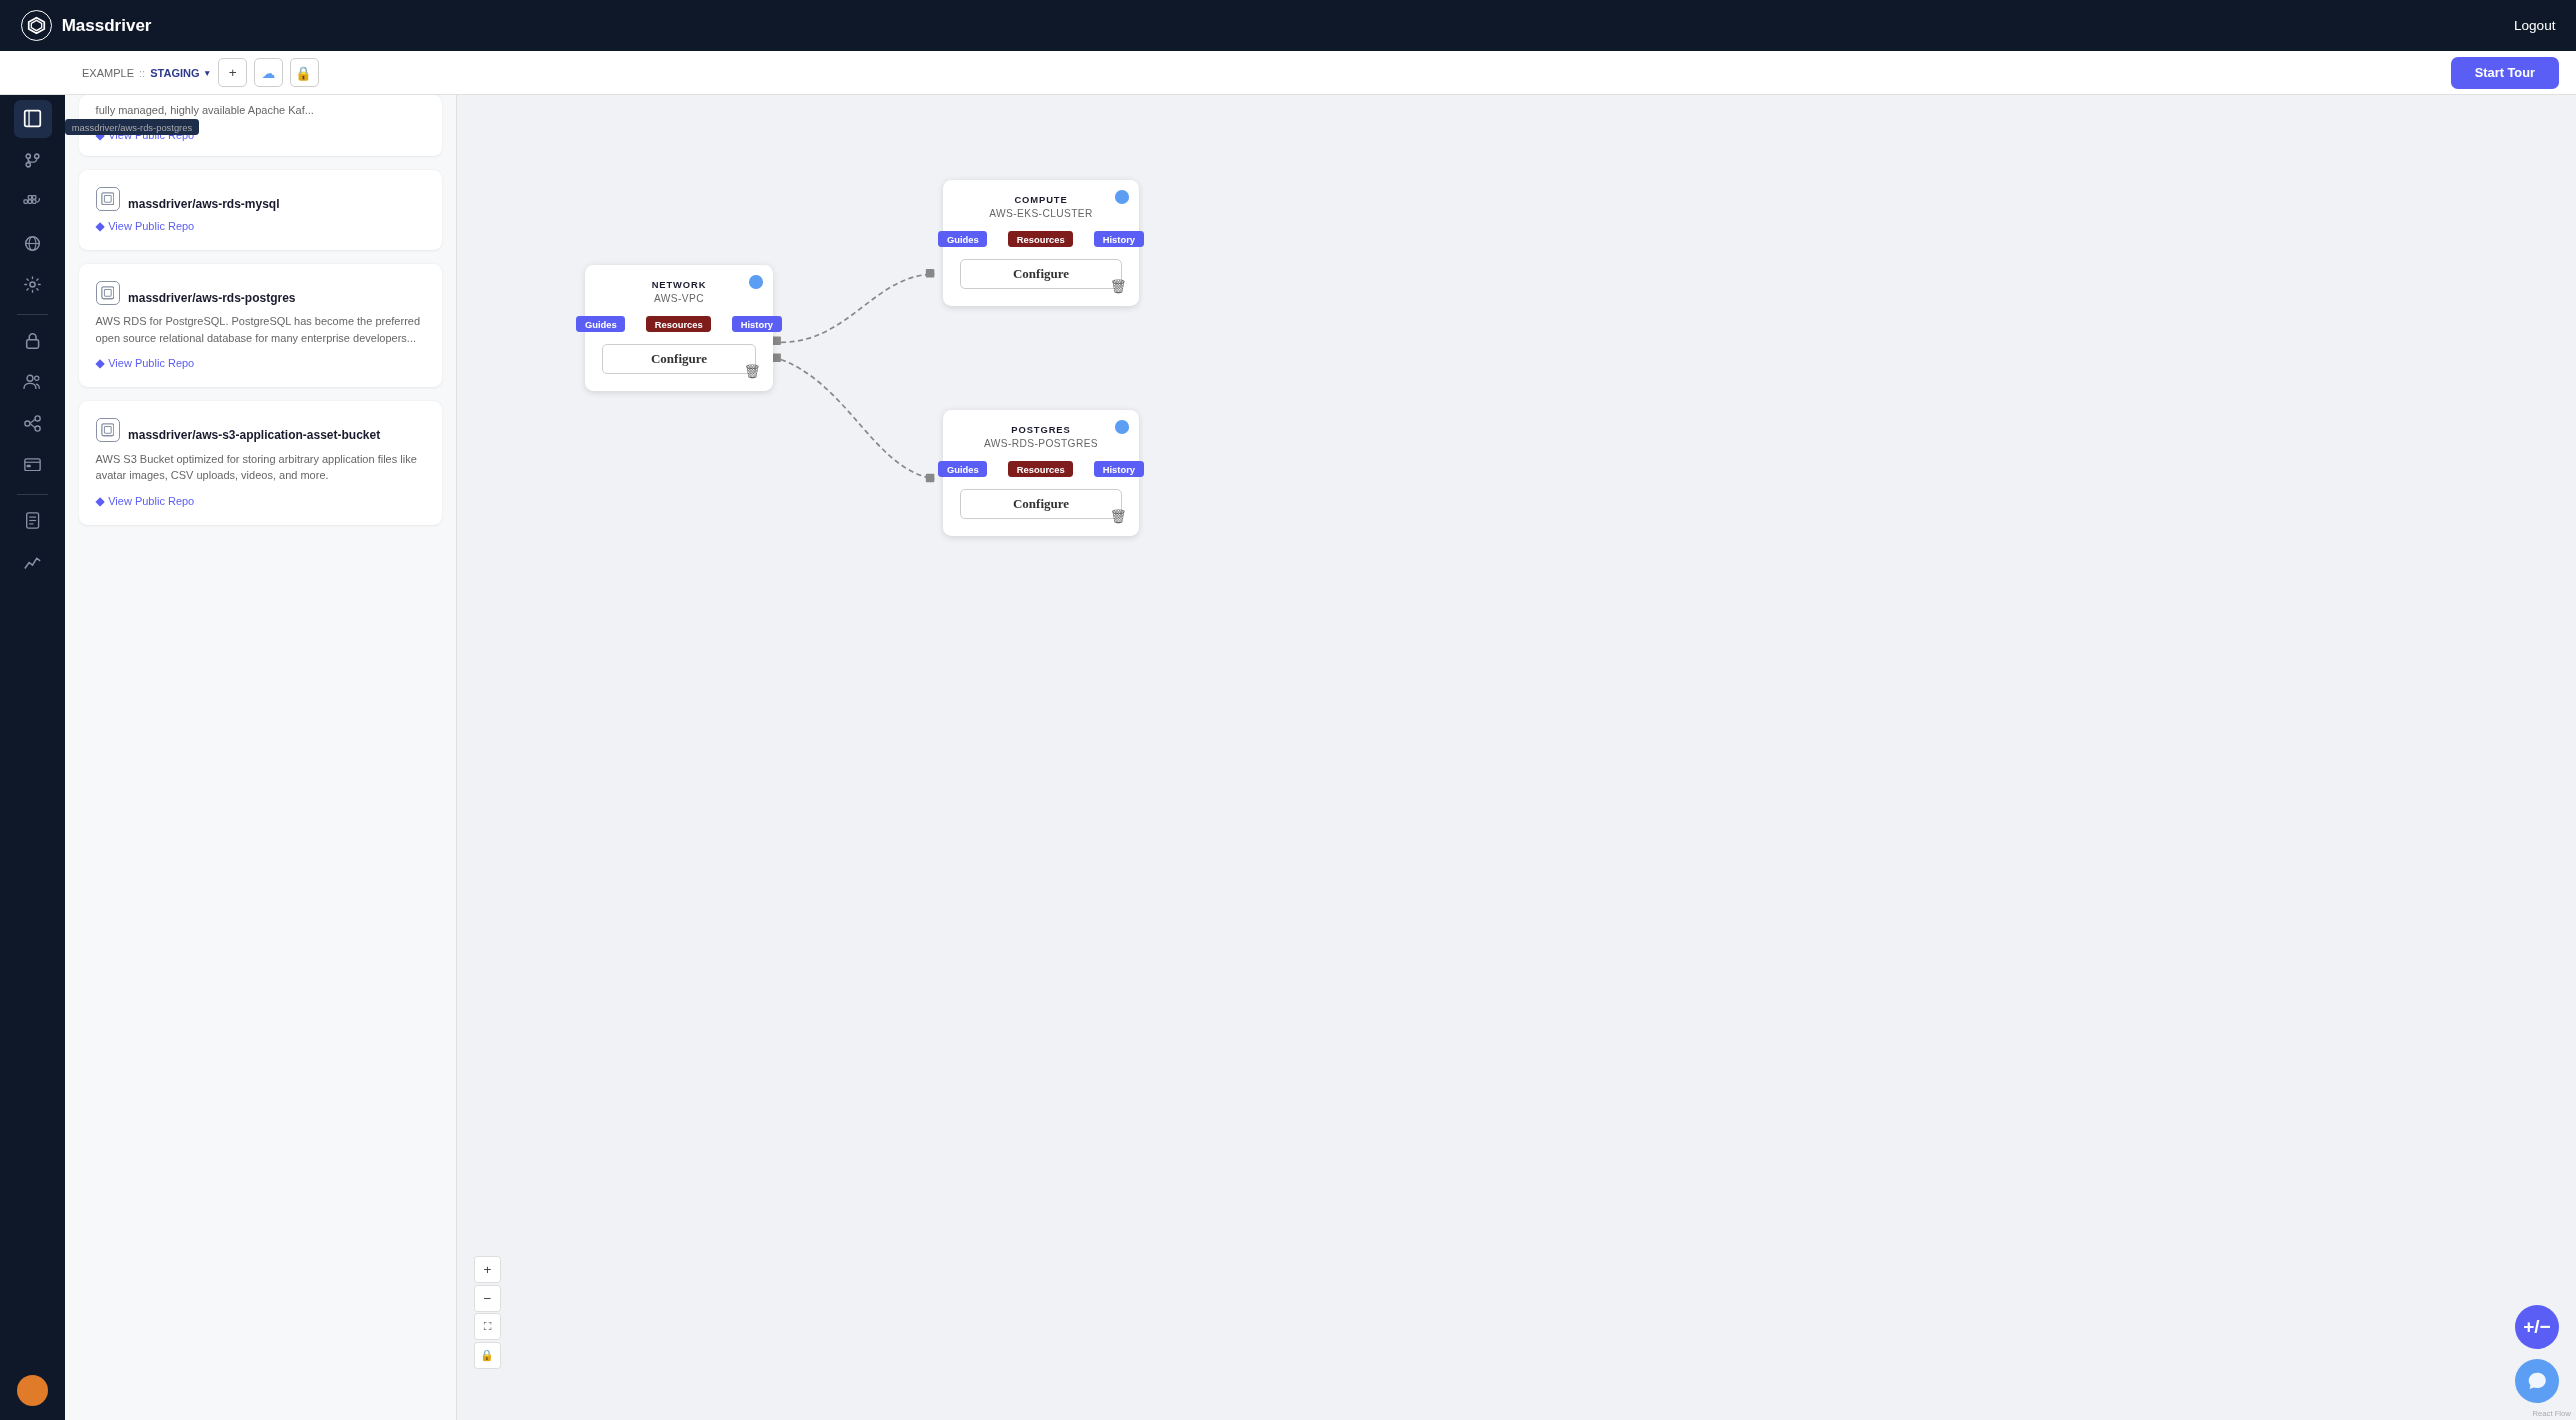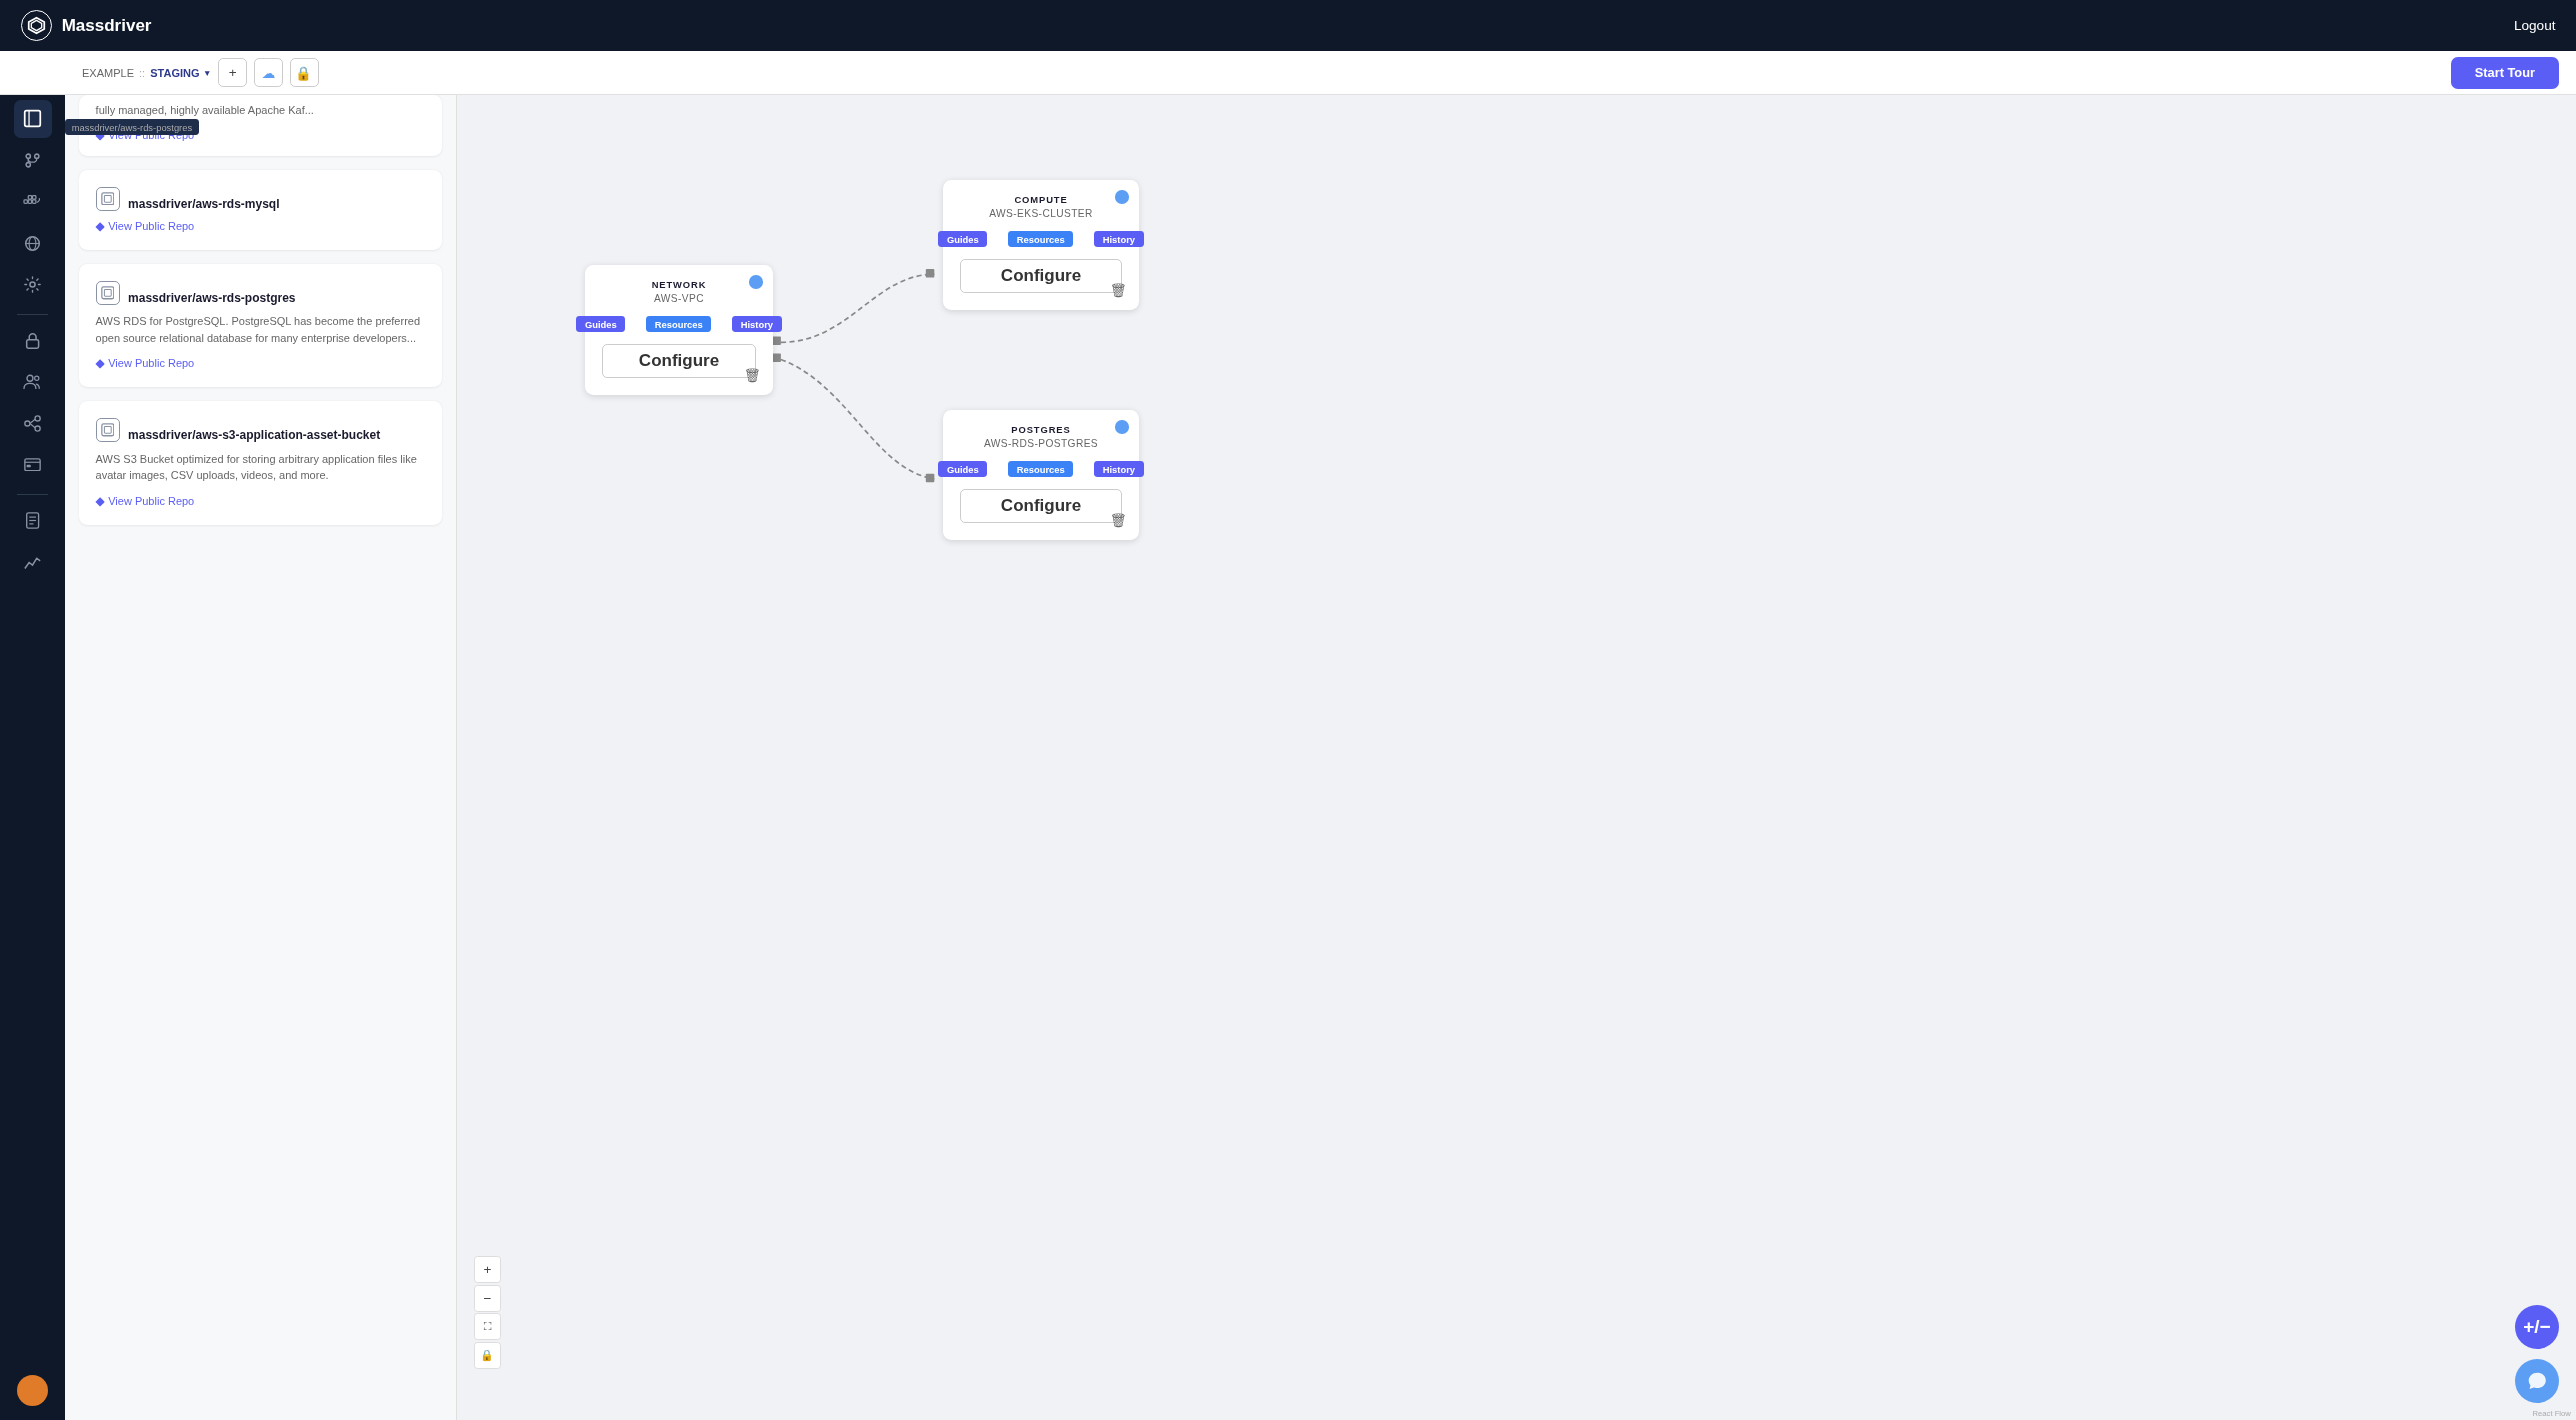--- a/index.html
+++ b/index.html
@@ -189,28 +189,28 @@
       margin-bottom: 12px; text-transform: uppercase; letter-spacing: 0.4px;
     }
     .node-tabs {
       display: flex; gap: 21px; justify-content: center; margin-bottom: 12px;
     }
     .node-tab {
       padding: 2.6px 8.5px; border-radius: 3.4px;
       font-size: 9.4px; font-weight: 600; cursor: pointer; border: none;
     }
     .node-tab.guides { background: #5b5ef4; color: #fff; }
-    .node-tab.resources { background: #3b82f6; color: #fff; }
+    .node-tab.resources { background: #7f1d1d; color: #fff; }
     .node-tab.history { background: #5b5ef4; color: #fff; }
     .node-configure-btn {
       display: block; width: 100%;
       border: 1.3px solid #ccc; background: #fff;
       border-radius: 5.1px; padding: 6px 0;
-      font-size: 17px; font-weight: 600; color: #333;
-      cursor: pointer; text-align: center;
+      font-size: 13px; font-weight: 600; color: #333;
+      cursor: pointer; text-align: center; font-family: Liberation Serif, serif;
     }
     .node-delete-btn {
       position: absolute; bottom: 12px; right: 12px;
       background: transparent; border: none;
       color: #666; cursor: pointer; font-size: 13.6px;
     }
 
     
     .canvas-controls {
       position: absolute;

